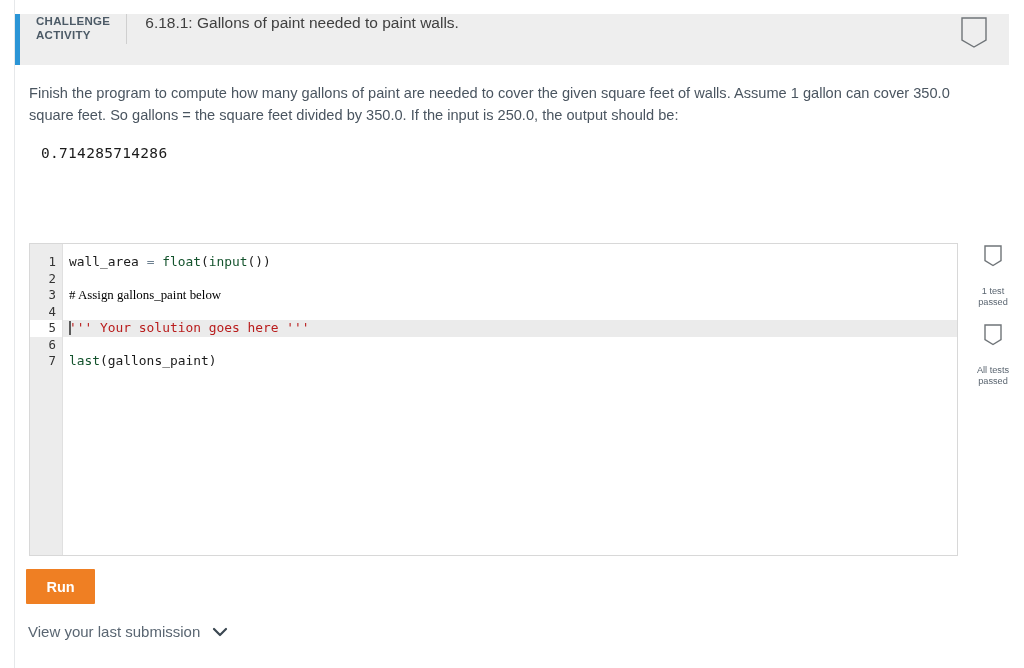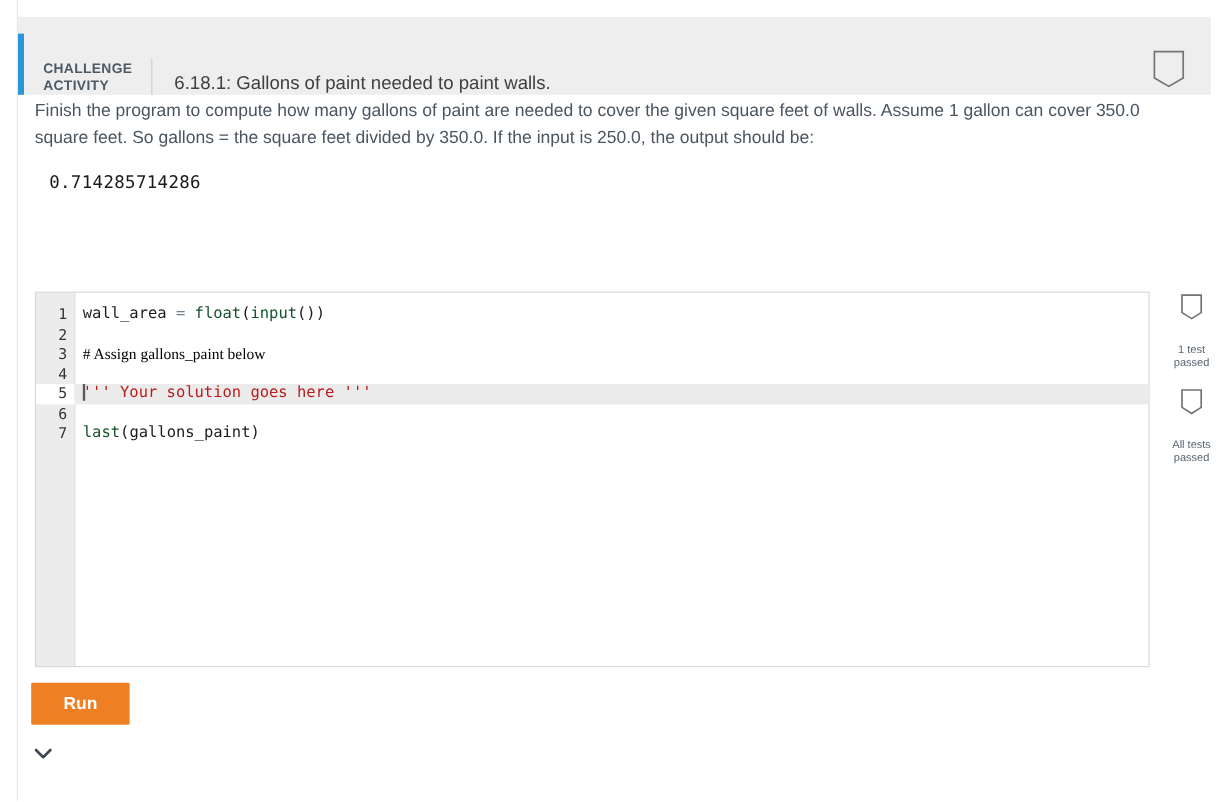--- a/index.html
+++ b/index.html
@@ -20,24 +20,24 @@
     position: absolute;
     left: 14px; top: 0;
     width: 1px; height: 668px;
     background: #e6e8ea;
   }
 
   
   .activity-header {
     position: absolute;
     left: 15px; top: 14px;
-    width: 994px; height: 65px;
+    width: 994px; height: 51px;
     background: #eeeeee;
     display: flex;
-    align-items: flex-end;
+    align-items: flex-start;
   }
   .accent-bar {
     width: 5px;
     height: 51px;
     background: #2b95d6;
     flex: 0 0 auto;
   }
   .challenge-label {
     flex: 0 0 auto;
     padding: 0 16px 0 16px;
@@ -168,21 +168,21 @@
     font-size: 9.2px;
     line-height: 11px;
     color: #5a6570;
     margin-top: 16px;
   }
 
   
   .run-button {
     position: absolute;
     left: 26px; top: 569px;
-    width: 82px; height: 35px;
+    width: 69px; height: 35px;
     background: #ef7f23;
     color: #ffffff;
     border: none;
     font-family: "Liberation Sans", sans-serif;
     font-size: 14.5px;
     font-weight: bold;
     cursor: pointer;
     border-radius: 1px;
   }
   .last-submission {
@@ -269,19 +269,20 @@
             <path d="M4 3 L20 3 L20 17.5 L12 22.5 L4 17.5 Z"></path>
           </svg></span><div class="test-caption">
           <div>All tests</div>
           <div>passed</div>
         </div></div>
     </div>
 
   <button class="run-button" style="background: rgb(239, 127, 35);">Run</button>
 
   <div class="last-submission">
+    <span class="ls-text">View your last submission</span>
     <span>
       <svg class="chev" width="16" height="10" viewBox="0 0 16 10" aria-hidden="true">
         <path d="M2 2 L8 8 L14 2"></path>
       </svg>
     </span>
   </div>
 </div>
 
 </body></html>

